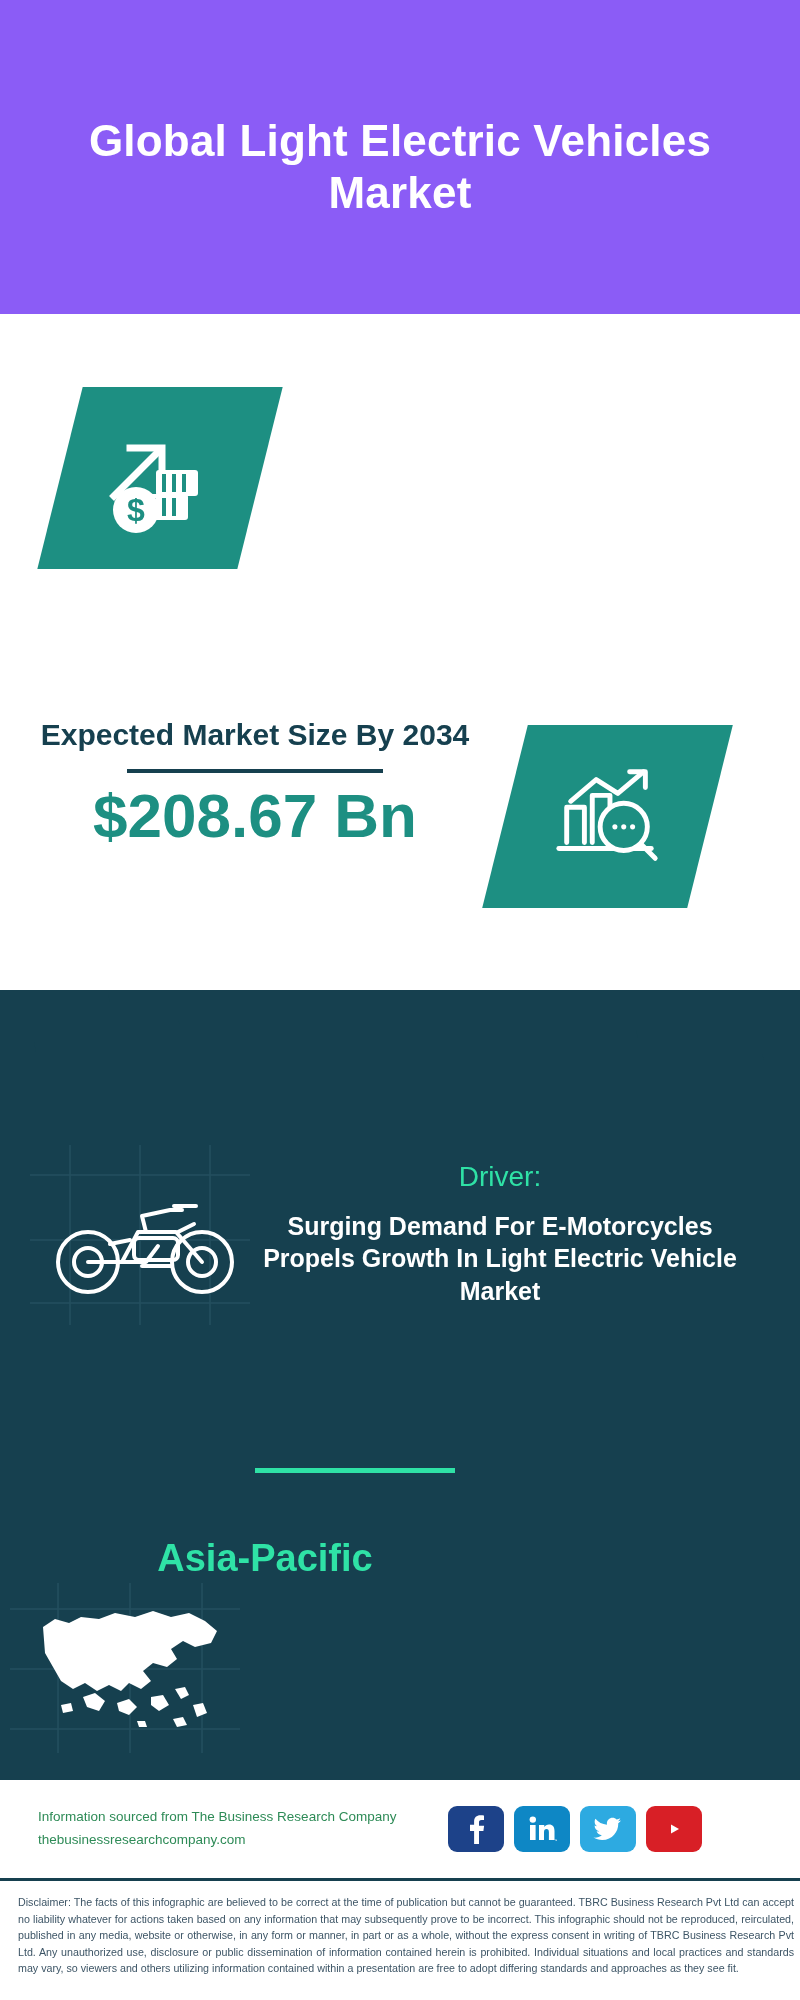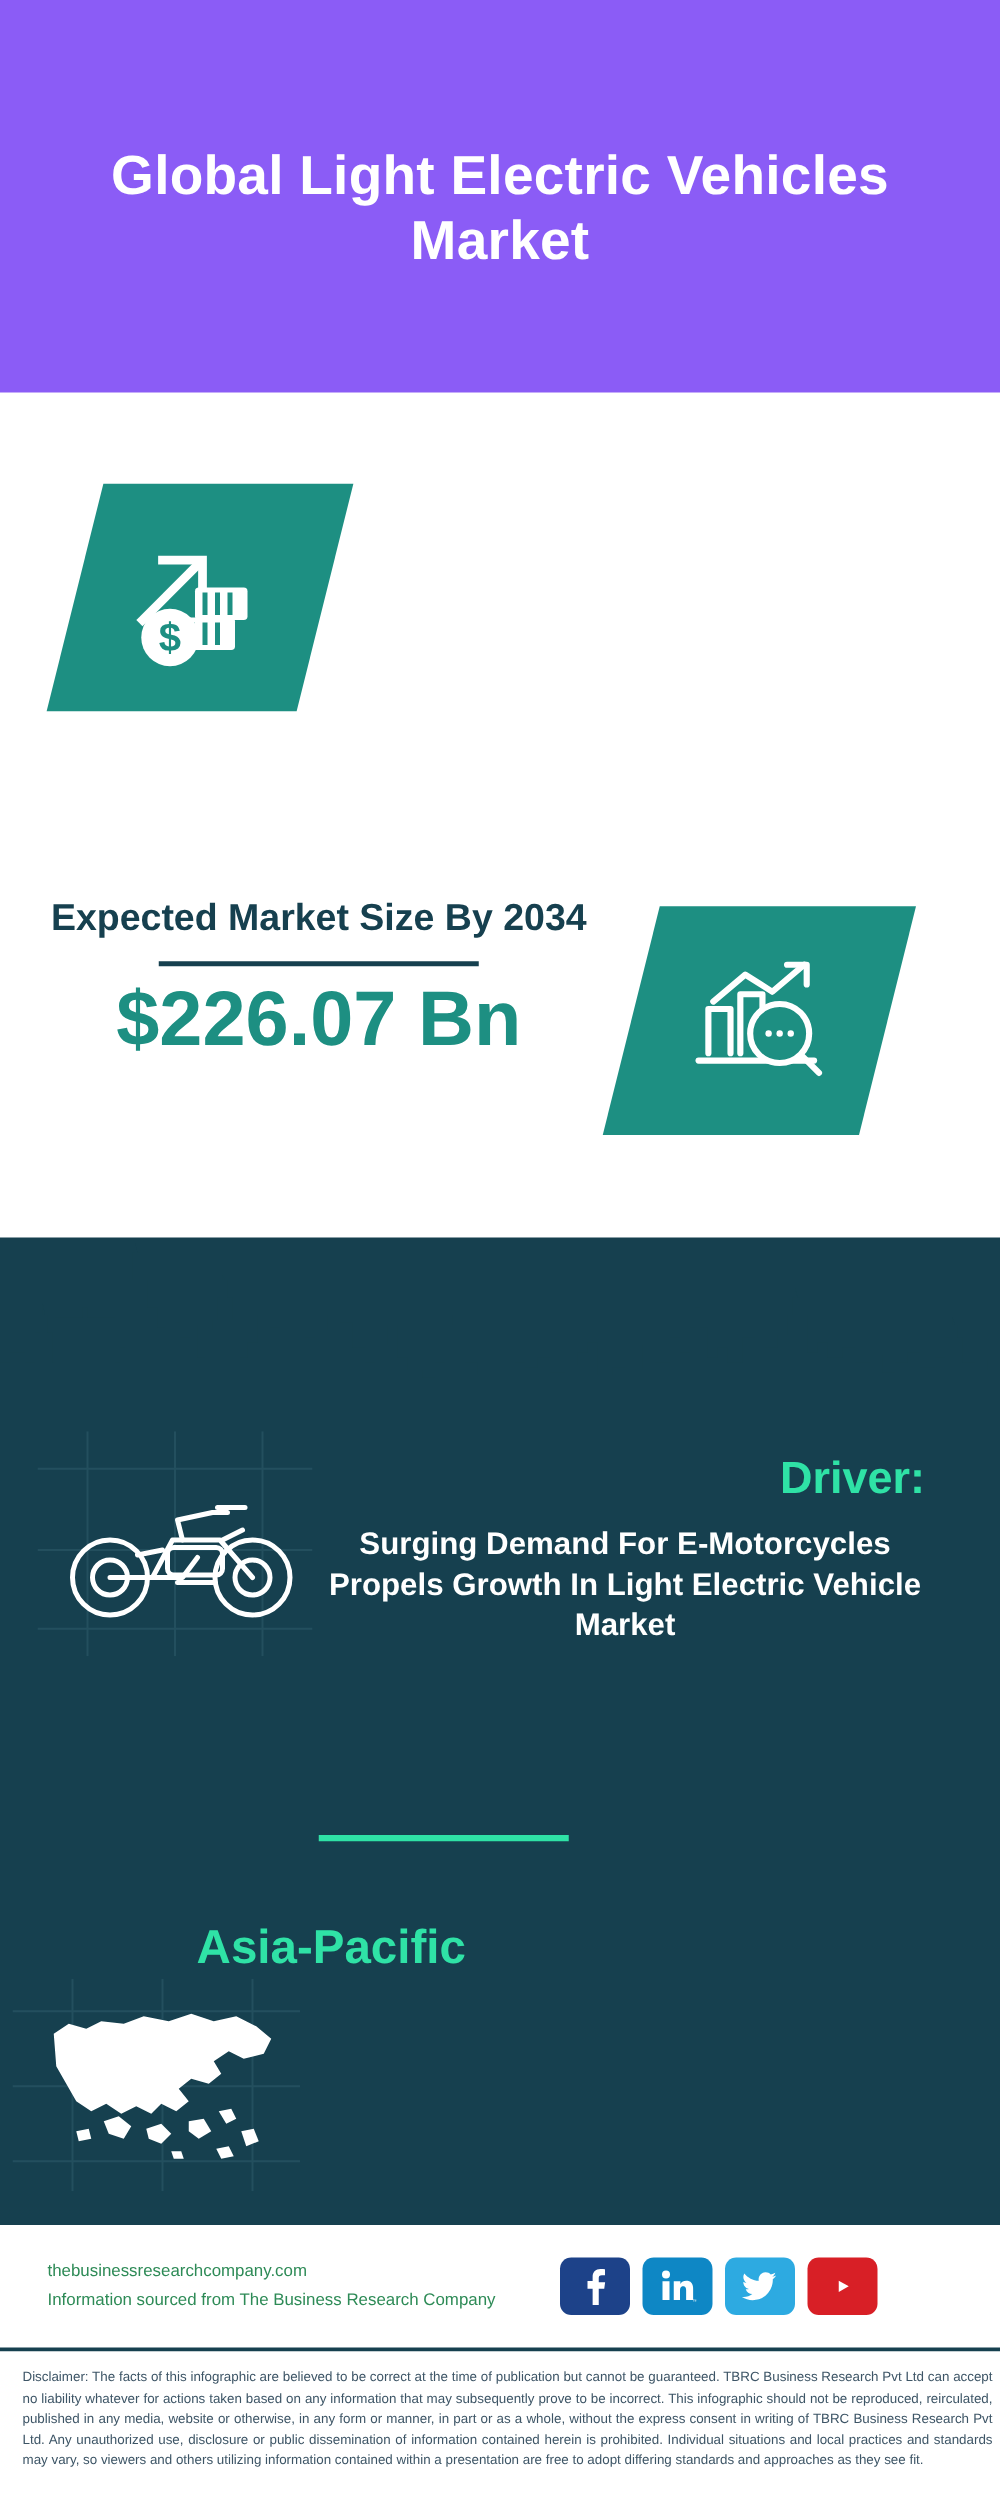--- a/index.html
+++ b/index.html
@@ -99,23 +99,22 @@
     width: 260px; padding-left: 30px; padding-top: 20px;
     display: flex; align-items: center; justify-content: center;
     position: relative;
   }
   .grid-bg {
     position: absolute; left: 30px; top: -15px; width: 220px; height: 180px;
     opacity: 0.35;
   }
   .driver-text { width: 500px; padding-right: 20px; text-align: center; }
   .driver-head {
-    color: #2fe2a6; font-size: 36px; font-weight: bold; line-height: 1.2;
+    color: #2fe2a6; font-size: 28px; font-weight: normal; line-height: 1.2;
     margin-bottom: 16px;
-    text-align: right;
   }
   .driver-body {
     color: #ffffff; font-size: 25px; font-weight: bold; line-height: 1.3;
   }
 
   .mint-rule {
     position: absolute; left: 255px; top: 1468px;
     width: 200px; height: 5px; background: #2fe2a6;
   }
 
@@ -209,21 +208,21 @@
           </g>
         </svg>
       </div>
     </div>
   </div>
 
   <div class="stat2">
     <div class="stat2-text">
       <div class="stat-label">Expected Market Size By 2034</div>
       <div class="stat-rule"></div>
-      <div class="stat-value">$226.07 Bn</div>
+      <div class="stat-value">$208.67 Bn</div>
     </div>
     <div class="para-right">
       <div class="icon-wrap">
         <svg width="118" height="118" viewBox="0 0 120 120">
           <g fill="none" stroke="#ffffff" stroke-width="5" stroke-linecap="round" stroke-linejoin="round">
             <path d="M18 86 L18 50 L36 50 L36 86"></path>
             <path d="M44 86 L44 38 L62 38 L62 86"></path>
             <path d="M70 86 L70 56 L88 56 L88 86"></path>
             <path d="M10 92 L104 92"></path>
             <path d="M22 44 L48 22 L70 36 L96 14"></path>
@@ -308,22 +307,22 @@
           <path d="M36 112 L46 110 L48 118 L38 120 Z"></path>
           <path d="M148 126 L158 124 L162 132 L152 134 Z"></path>
           <path d="M112 128 L120 128 L122 134 L114 134 Z"></path>
         </g>
       </svg>
     </div>
   </div>
 
   <div class="source-bar">
     <div class="source-text">
+      <div>Information sourced from The Business Research Company</div>
       <div>thebusinessresearchcompany.com</div>
-      <div>Information sourced from The Business Research Company</div>
     </div>
     <div class="social-row">
       <a class="social fb">
         <svg width="26" height="30" viewBox="0 0 26 30">
           <path fill="#ffffff" d="M16 30 V17 h4.4 l0.7 -5.2 H16 V8.6 c0 -1.5 0.4 -2.5 2.6 -2.5 H21 V1.4 C20.5 1.3 19 1.2 17.3 1.2 c -3.7 0 -6.2 2.2 -6.2 6.3 v3.3 H7 V17 h4.1 V30 Z"></path>
         </svg>
       </a>
       <a class="social li">
         <svg width="30" height="28" viewBox="0 0 30 28">
           <g fill="#ffffff">

